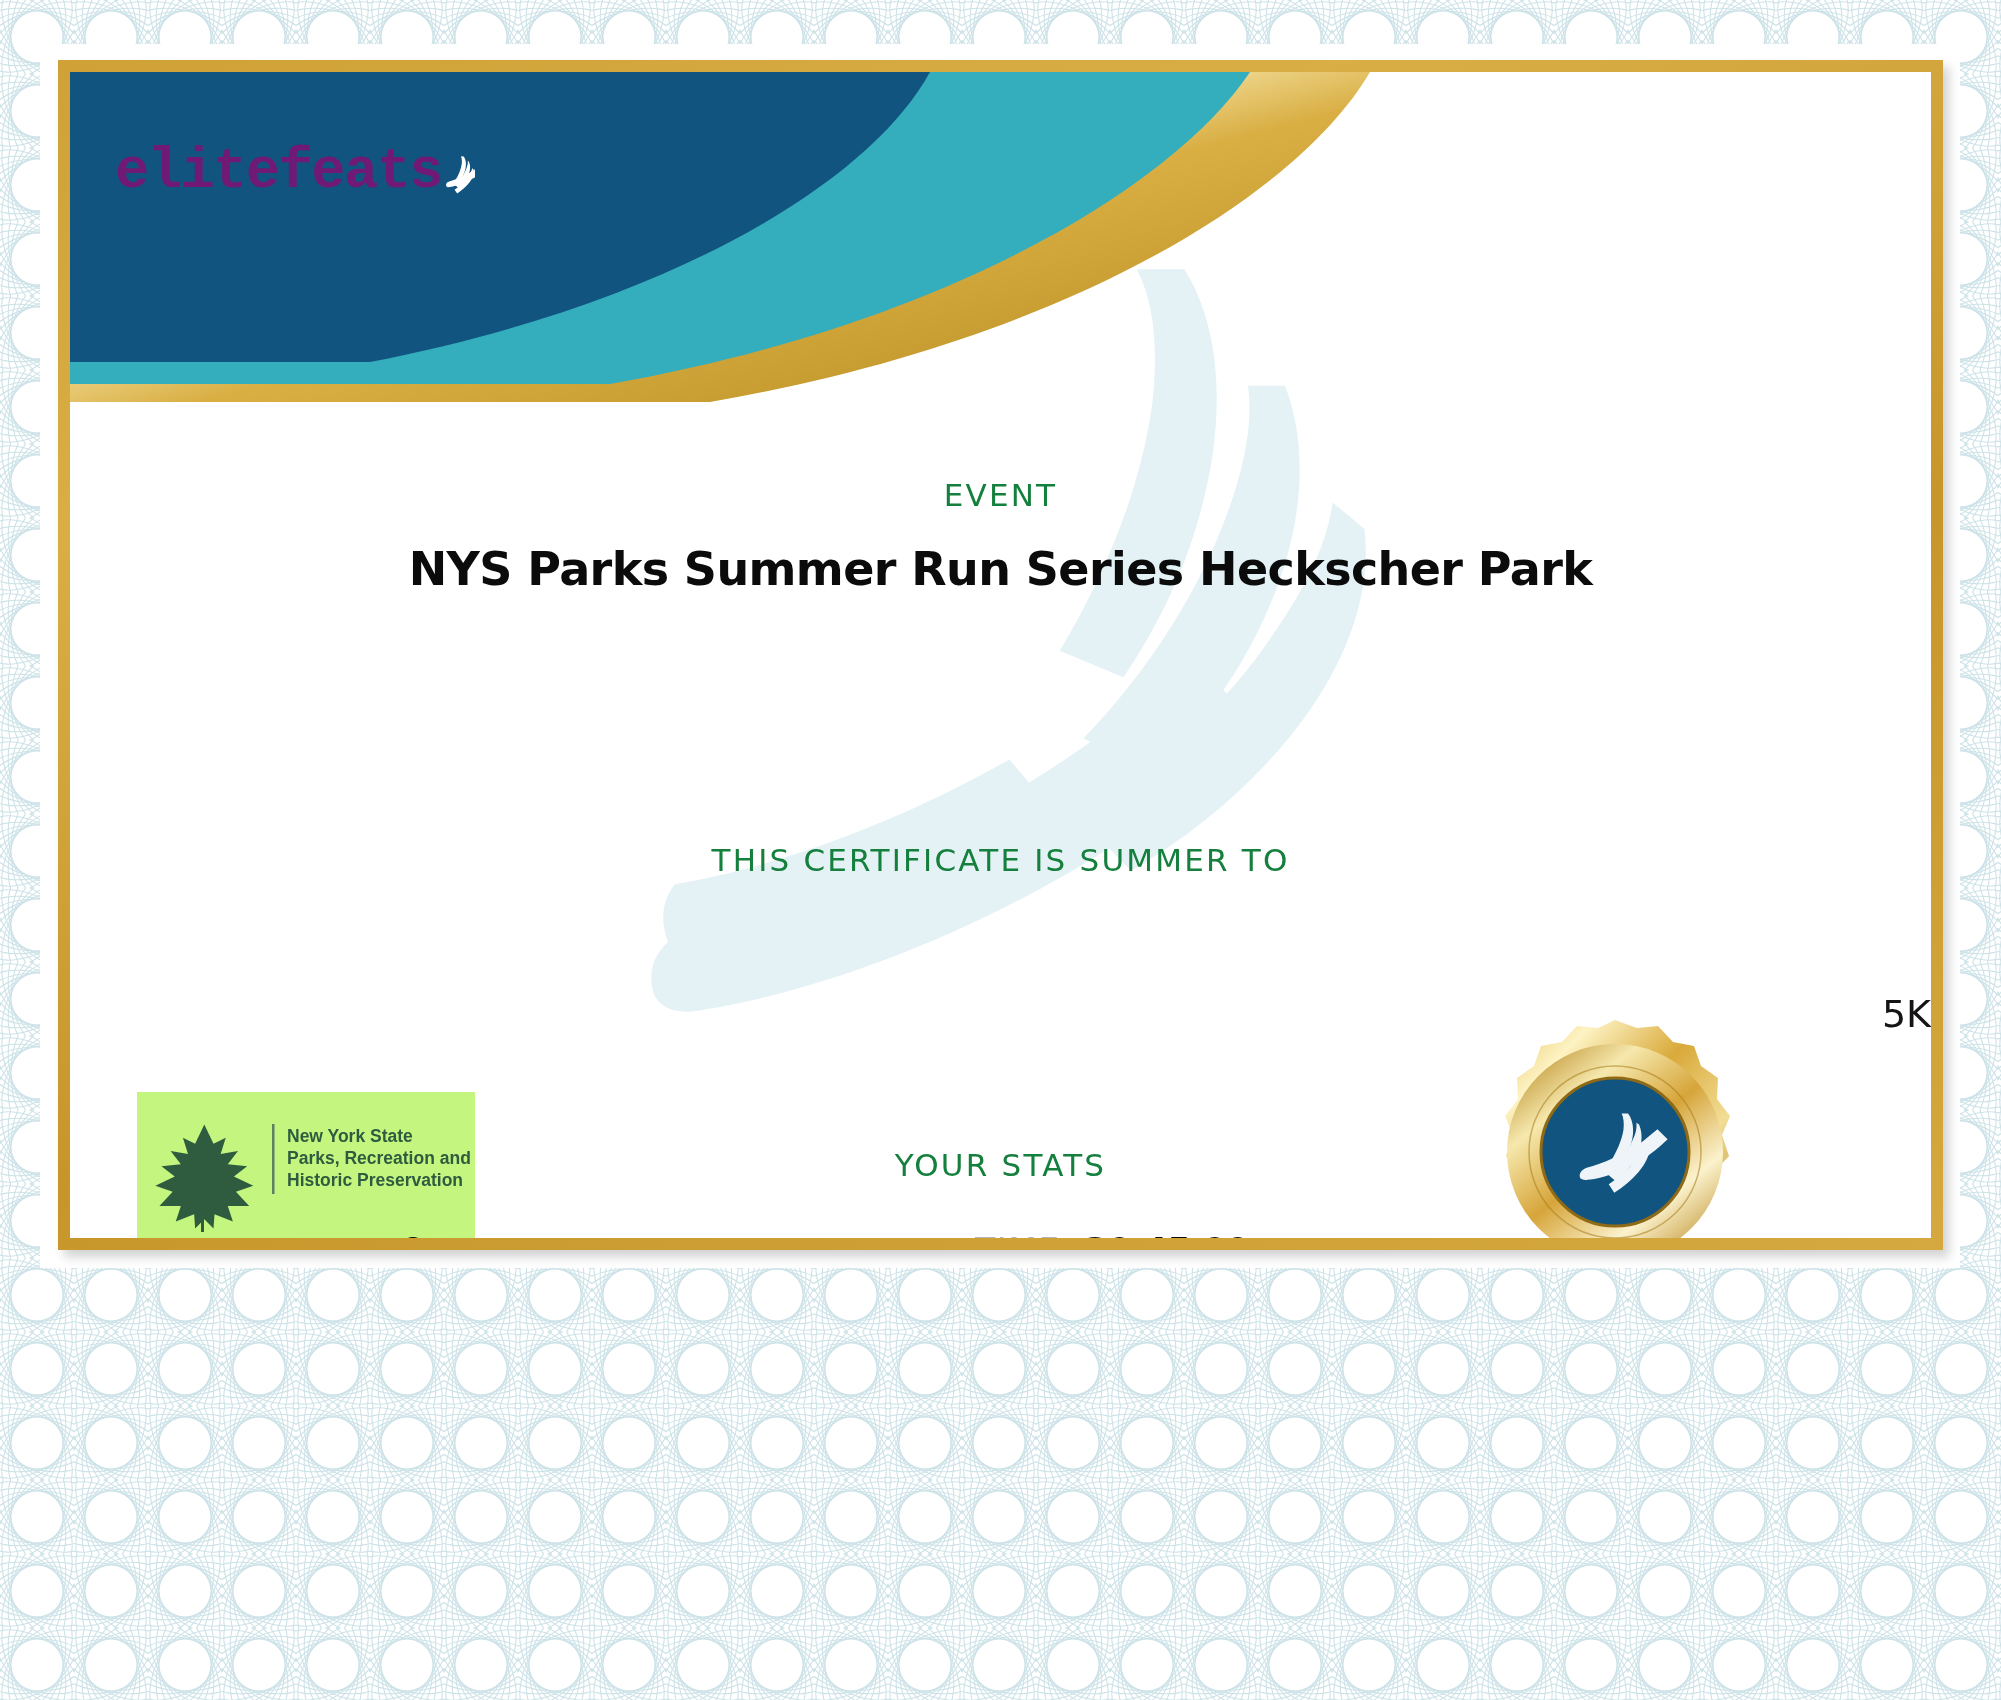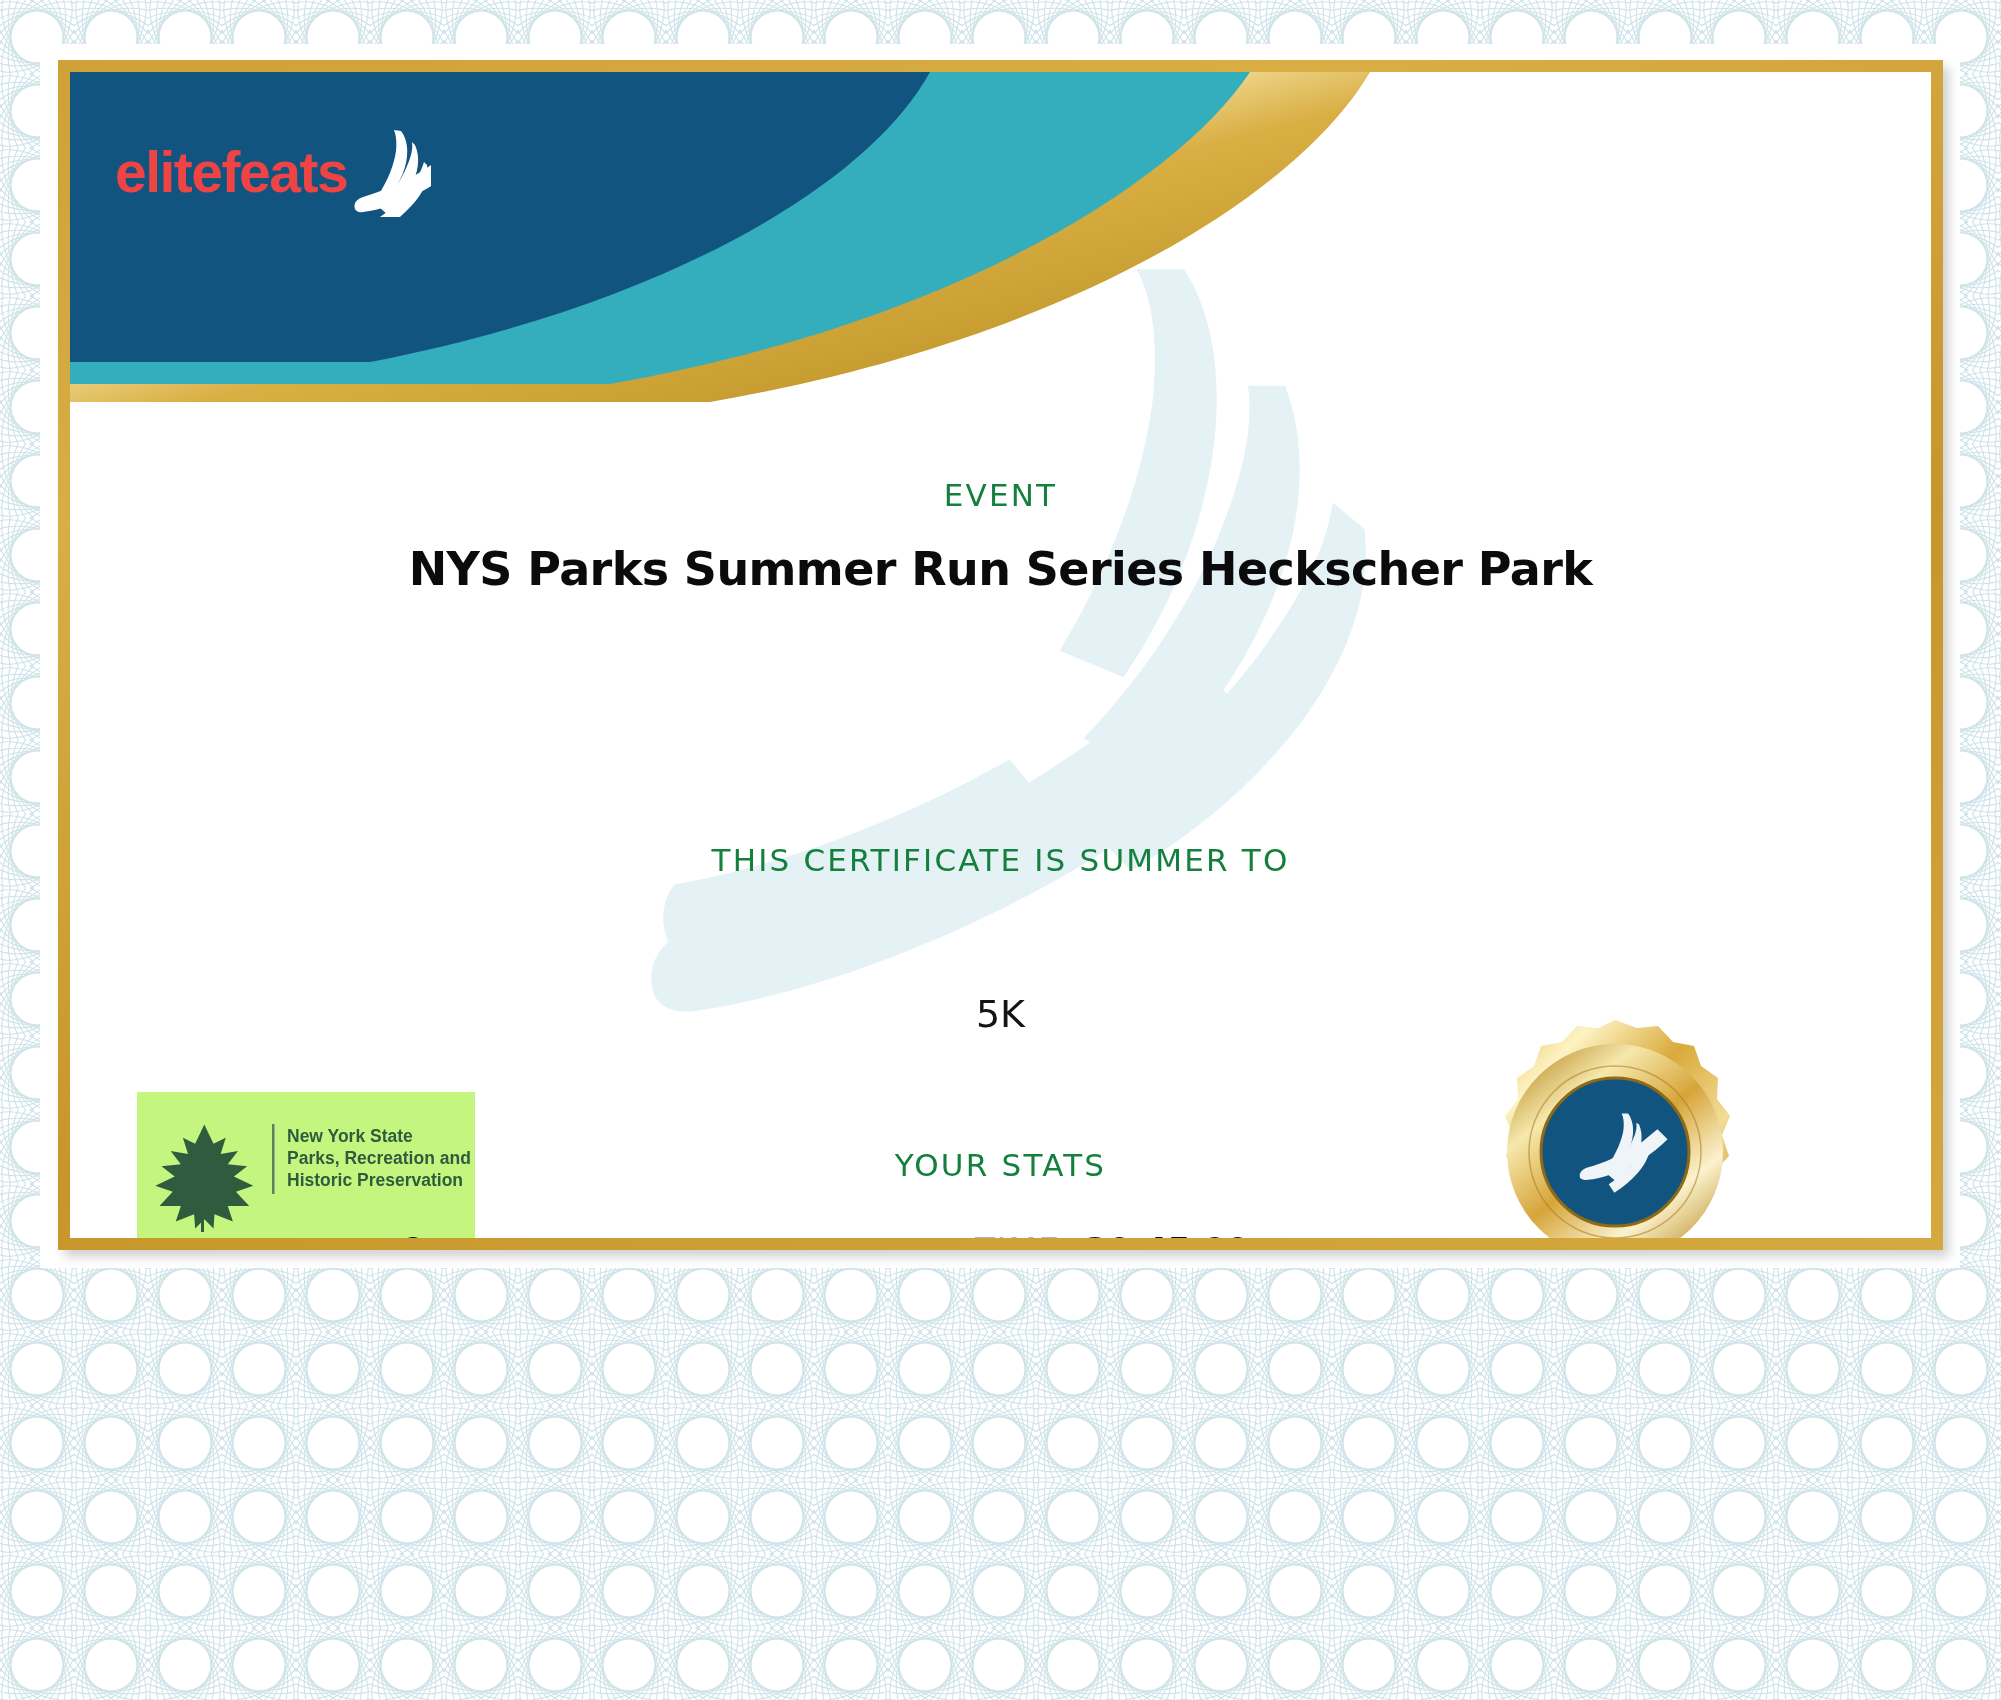--- a/index.html
+++ b/index.html
@@ -74,22 +74,22 @@
     position: absolute;
     left: 45px;
     top: 55px;
     width: 360px;
     height: 90px;
     display: flex;
     align-items: center;
     gap: 2px;
   }
   #brand-wordmark {
-    color: #ef4444;
-    font-family: Liberation Sans, sans-serif;
+    color: #701a75;
+    font-family: Liberation Mono, monospace;
     font-size: 57px;
     font-weight: 600;
     letter-spacing: -1.5px;
     line-height: 1;
   }
 
   
   .centered-col {
     position: absolute;
     left: 0;
@@ -115,20 +115,21 @@
     font-family: "DejaVu Sans", sans-serif;
     font-size: 58px;
     font-weight: 700;
     letter-spacing: 0.3px;
   }
   .distance {
     color: #141414;
     font-family: "DejaVu Sans", sans-serif;
     font-size: 38px;
     font-weight: 400;
+    text-align: right;
   }
 
   
   #lbl-event        { top: 405px; }
   #event-title      { top: 470px; }
   #lbl-awarded      { top: 770px; }
   #recipient-name   { top: 830px; }
   #distance-line    { top: 920px; }
   #lbl-stats        { top: 1075px; }
 

